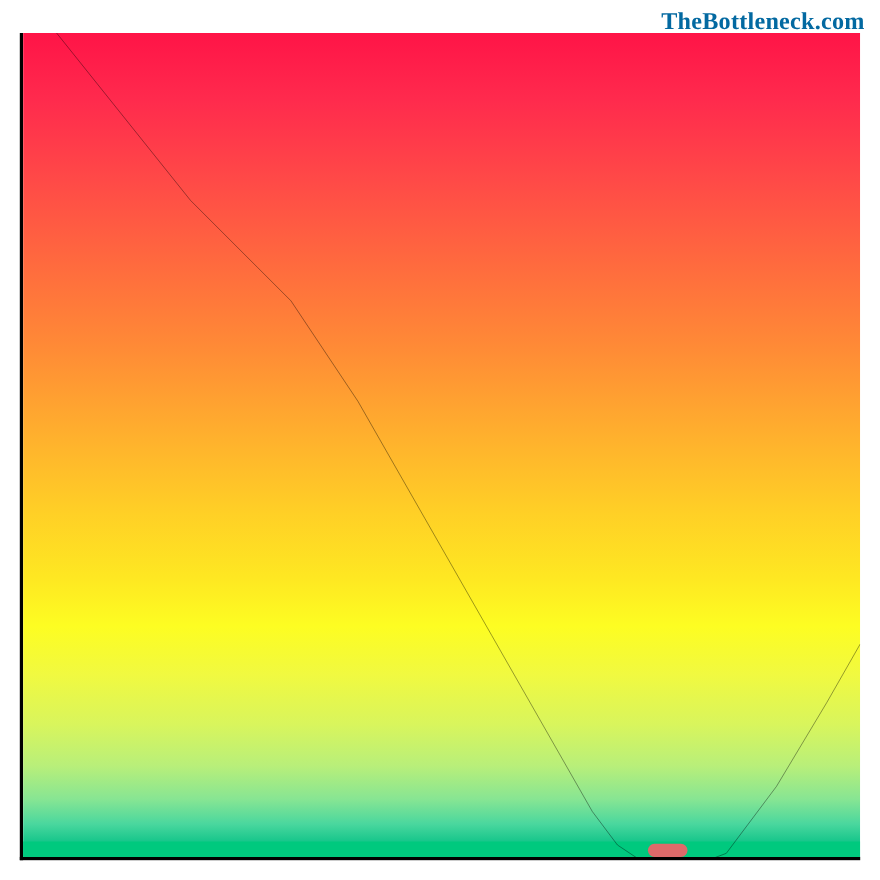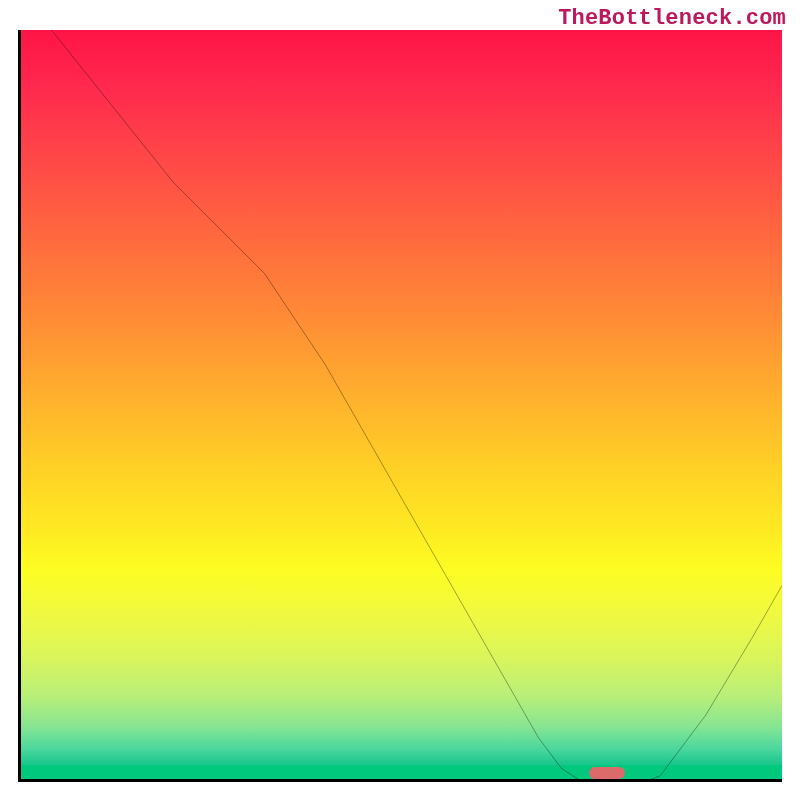--- a/index.html
+++ b/index.html
@@ -8,24 +8,24 @@
     width: 800px;
     height: 800px;
     background: #ffffff;
     position: relative;
     overflow: hidden;
   }
   .watermark {
     position: absolute;
     top: 6px;
     right: 14px;
-    font-family: Liberation Mono, monospace;
+    font-family: Liberation Serif, serif;
     font-size: 22px;
     font-weight: 600;
-    color: #be185d;
+    color: #0369a1;
     letter-spacing: 0.2px;
   }
   .chart-area {
     position: absolute;
     left: 18px;
     top: 30px;
     width: 764px;
     height: 752px;
     border-left: 3px solid #000;
     border-bottom: 3px solid #000;

